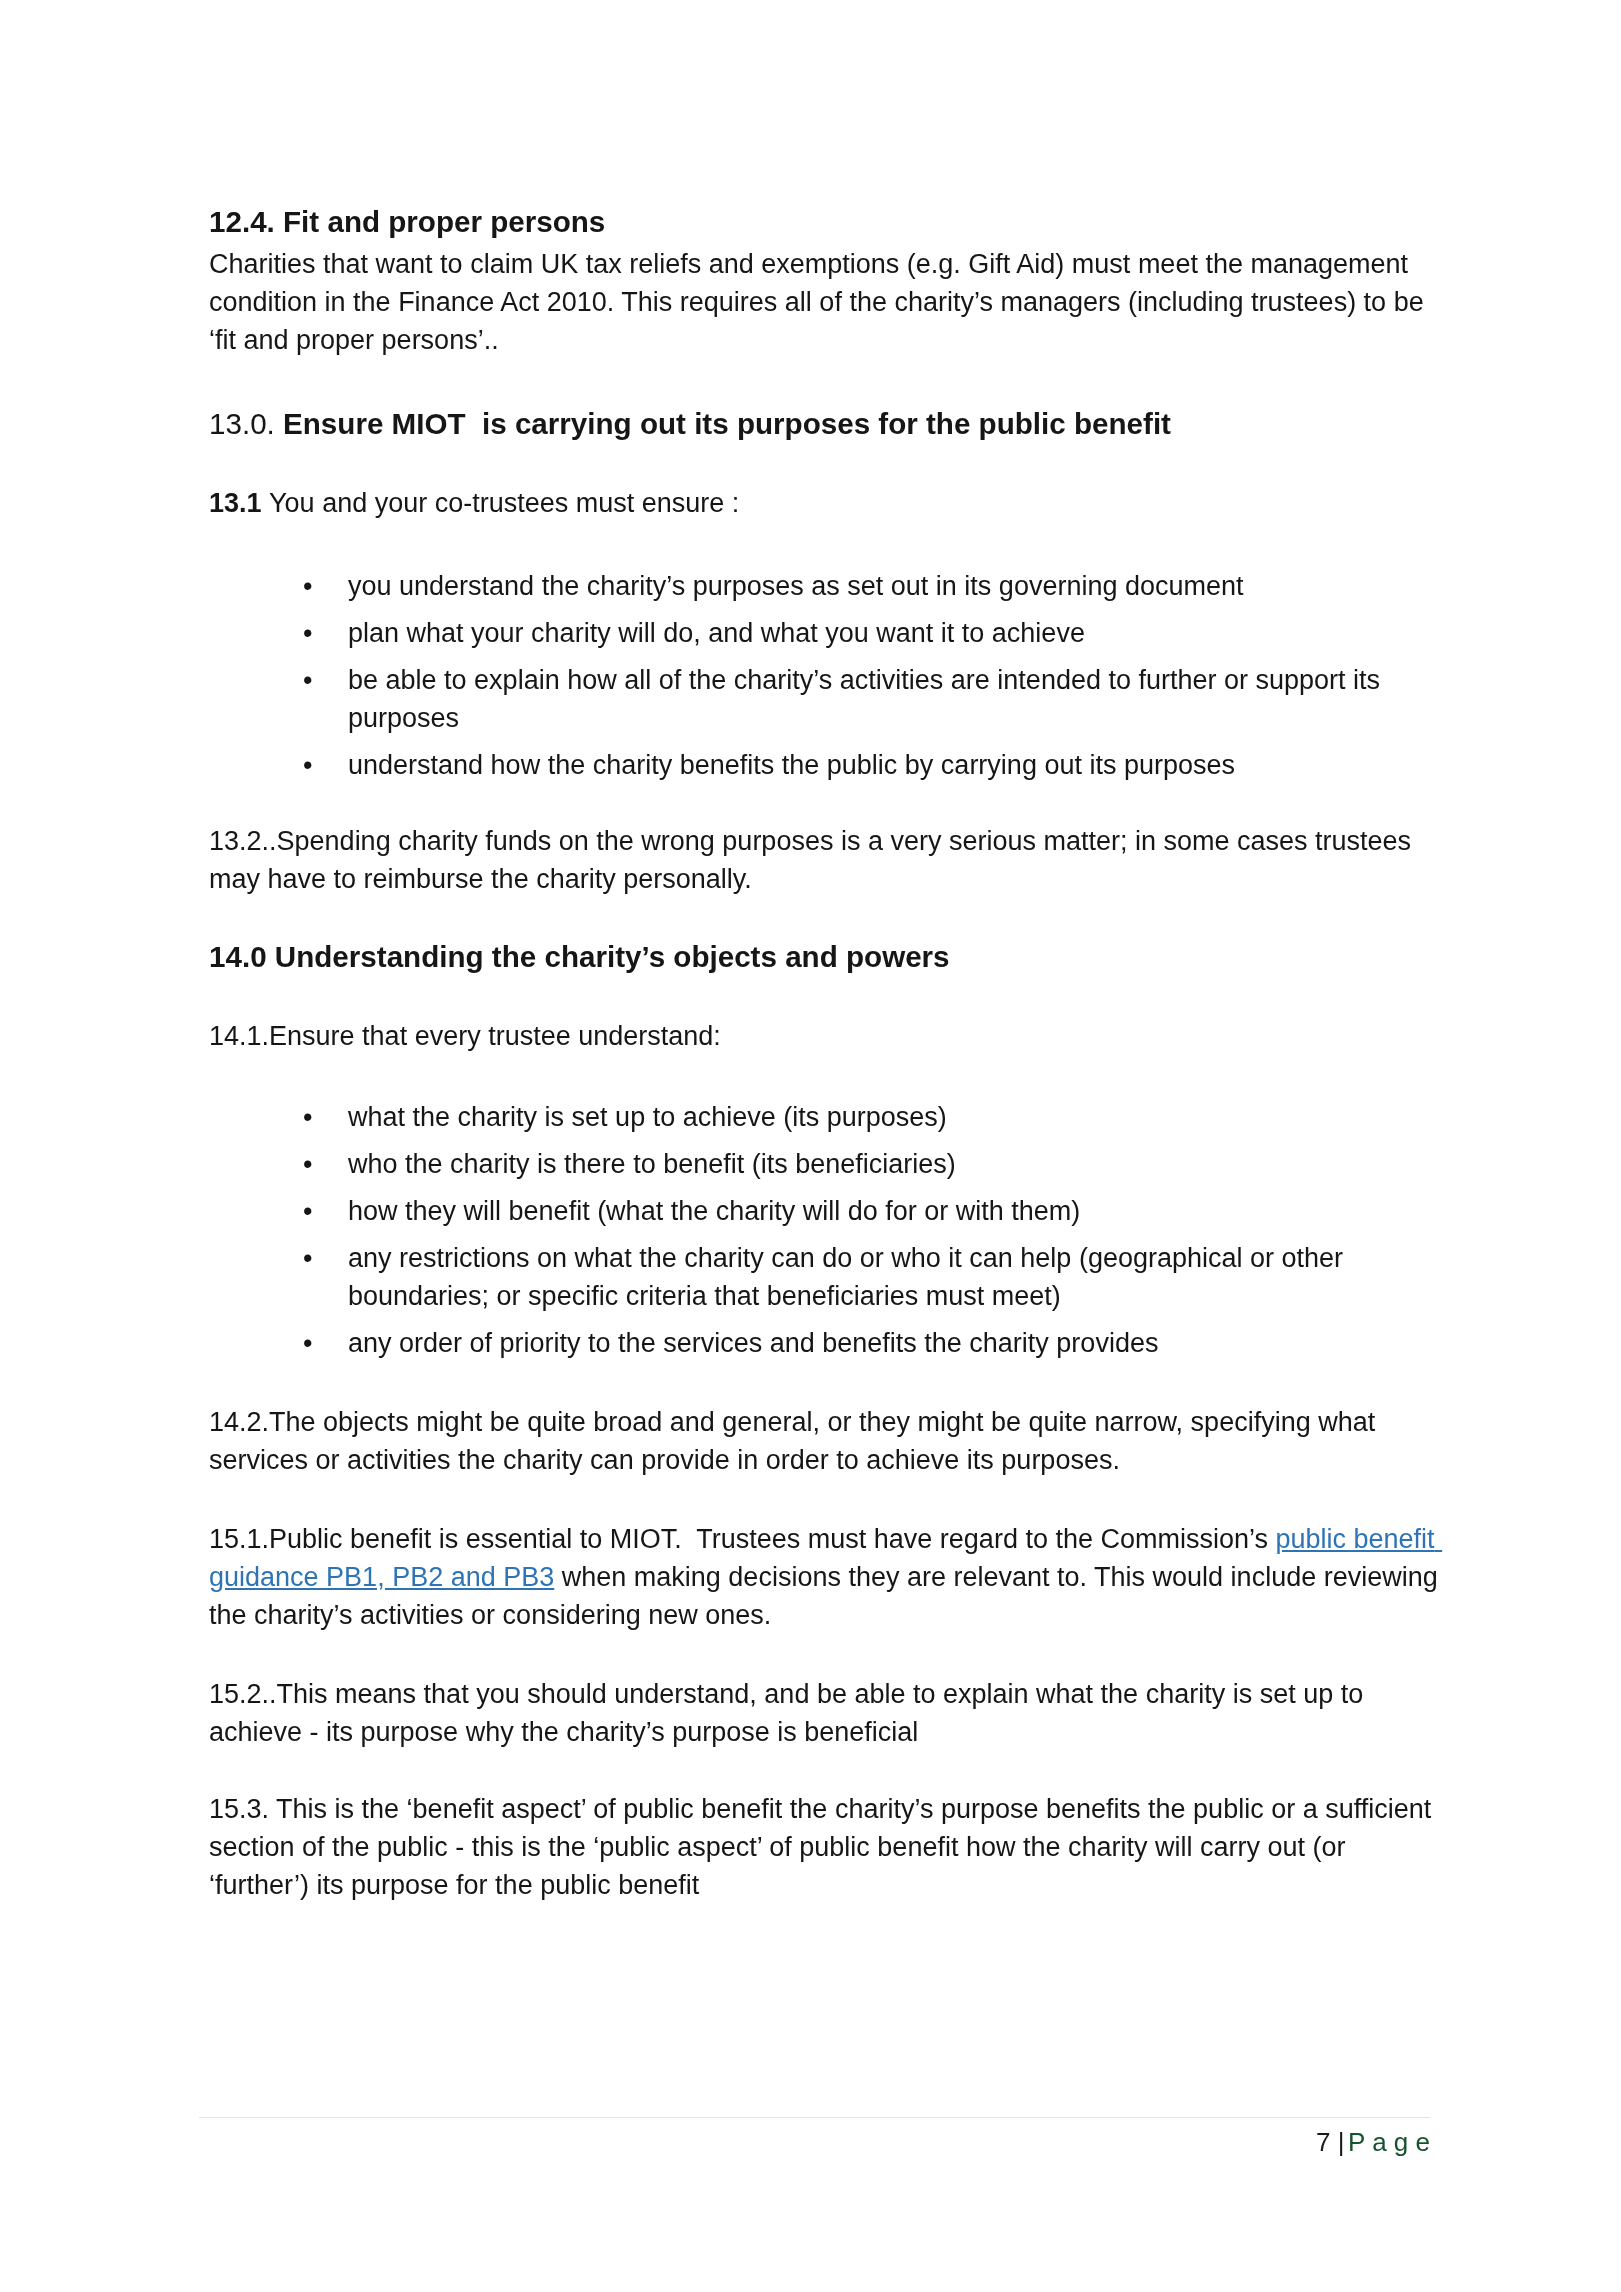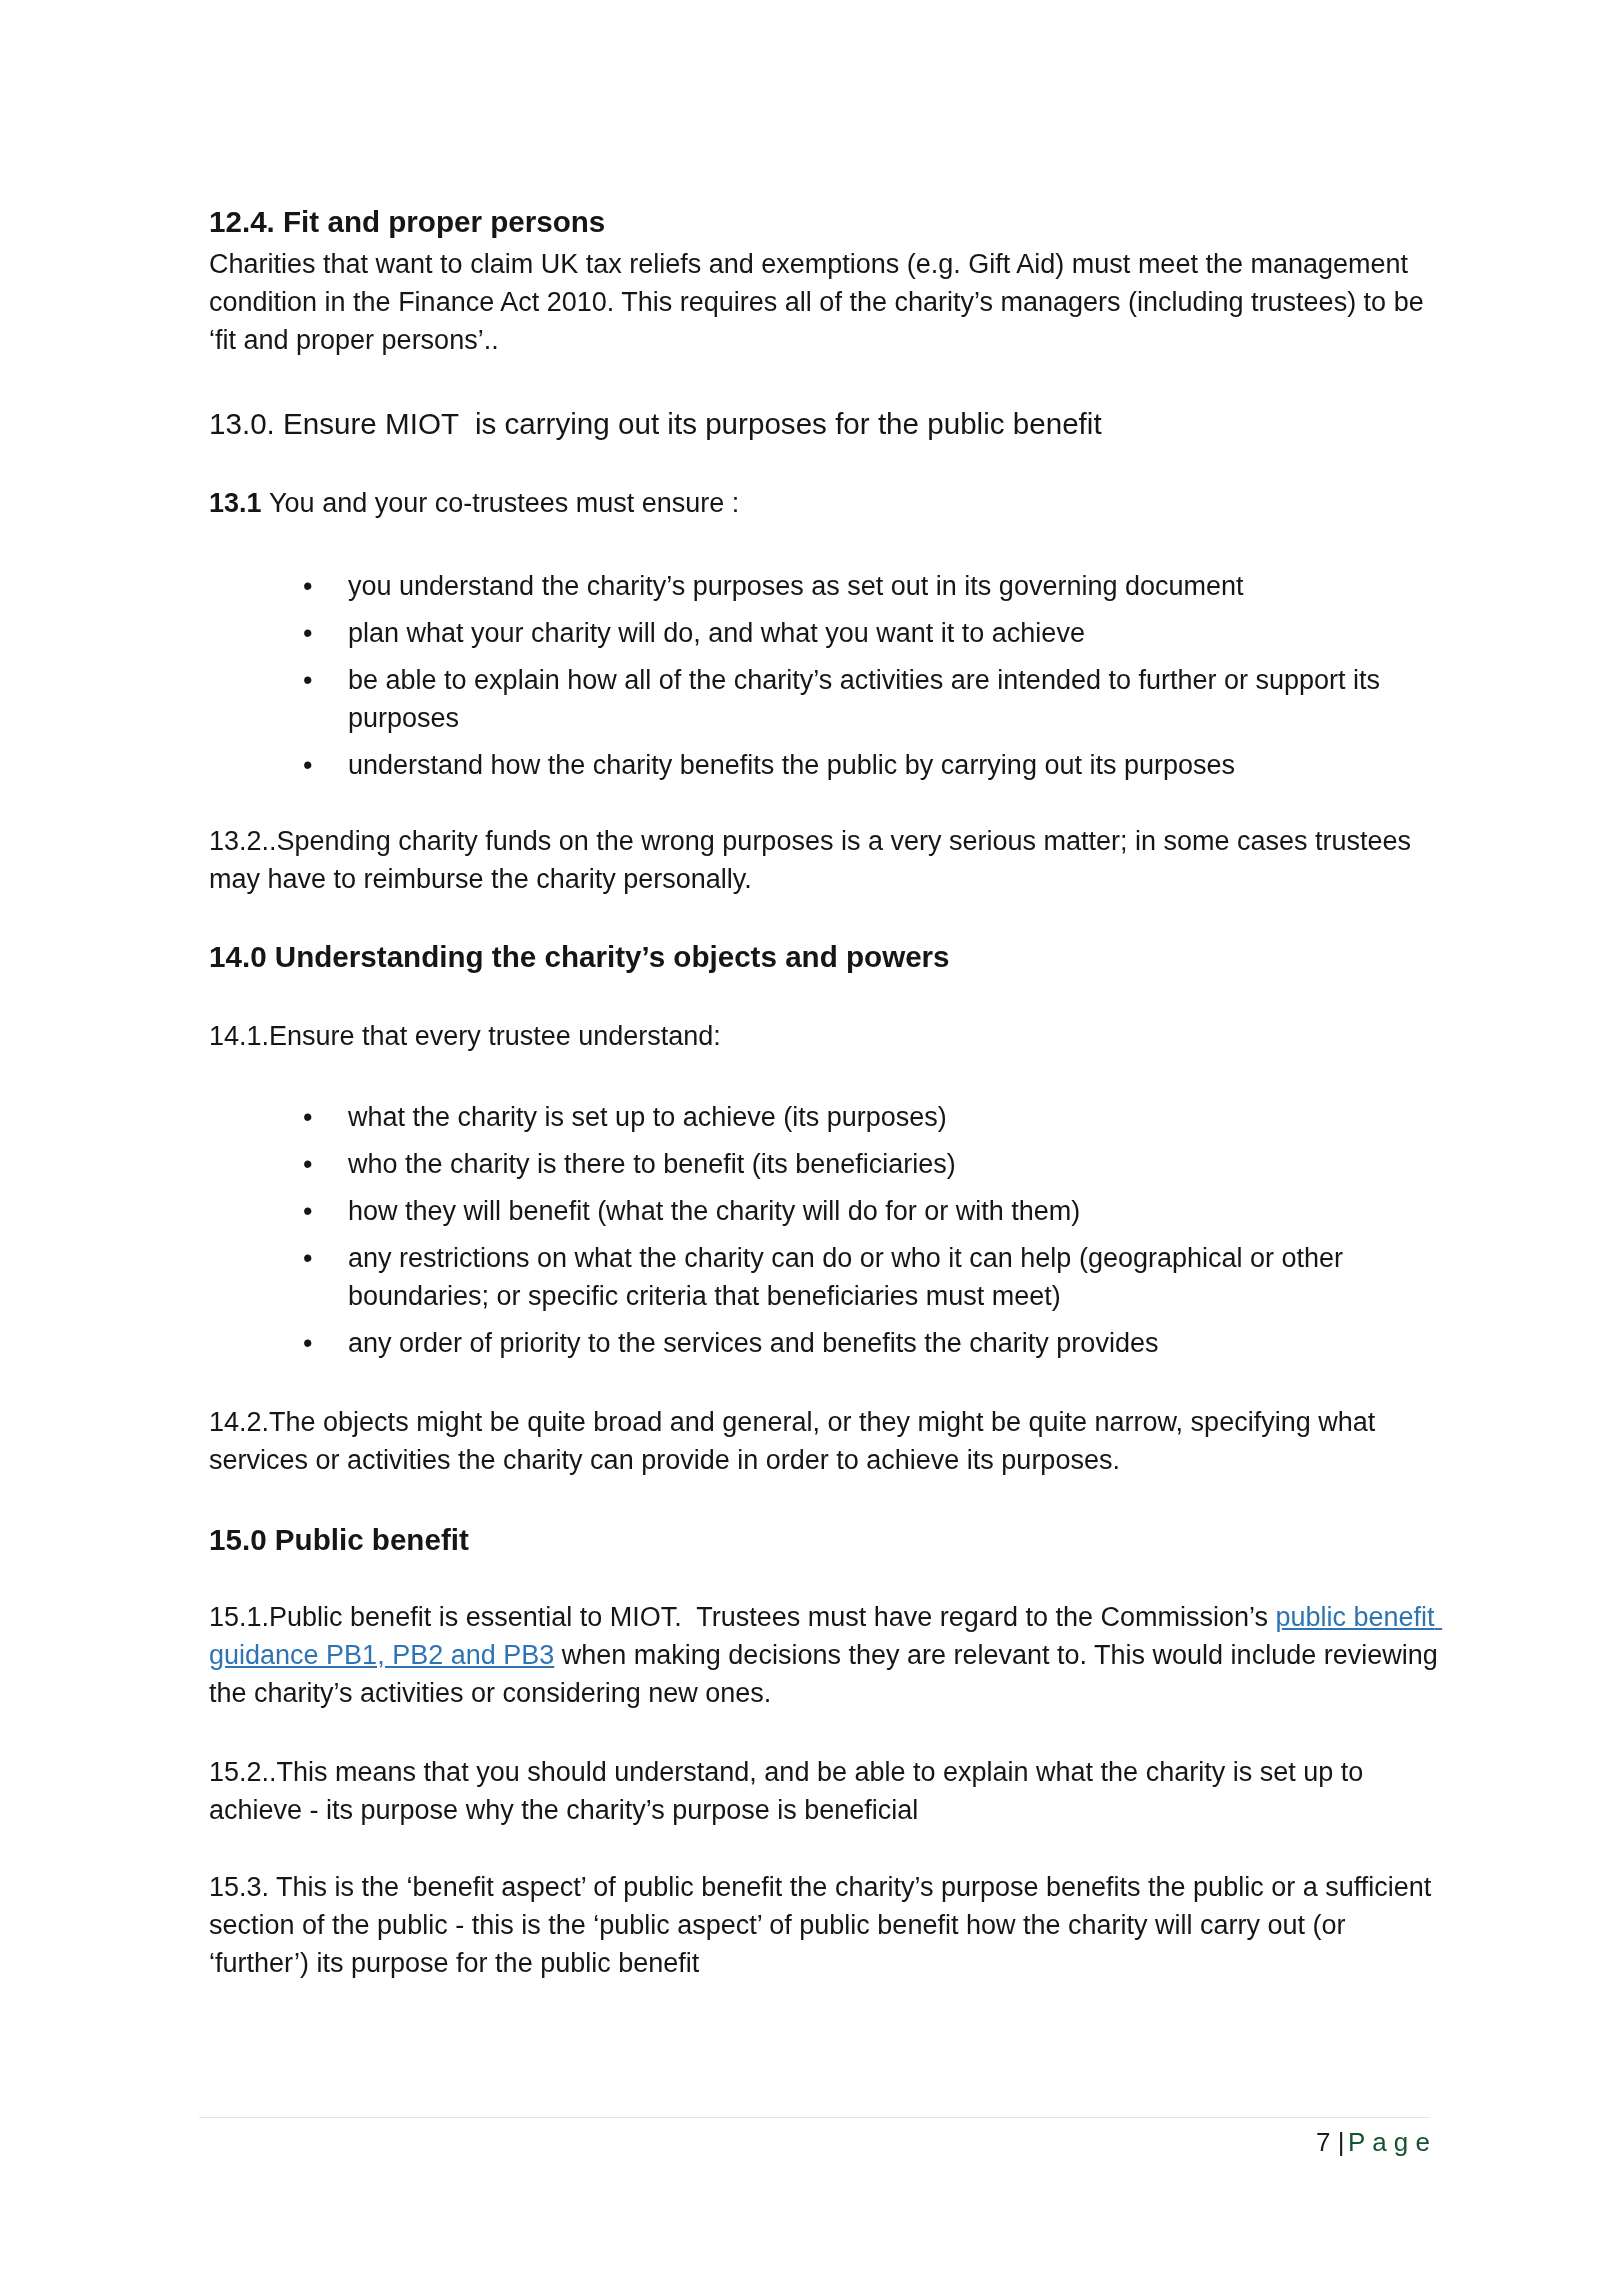--- a/index.html
+++ b/index.html
@@ -25,21 +25,21 @@
     line-height: 38px;
     font-weight: normal;
     white-space: pre-wrap;
   }
   .content h2 {
     font-size: 29.6px;
     line-height: 39px;
     font-weight: bold;
   }
   .h-num { font-weight: normal; margin-top: 34px; }
-  .h-bold { font-weight: normal; }
+  .h-bold { font-weight: bold; }
   .num-bold { font-weight: bold; }
   ul.bullets {
     margin: 0;
     padding: 0 0 0 139px;
     list-style: none;
   }
   ul.bullets li {
     position: relative;
     margin-bottom: 9px;
   }
@@ -116,21 +116,20 @@
     <ul class="bullets mb46">
       <li>what the charity is set up to achieve (its purposes)</li>
       <li>who the charity is there to benefit (its beneficiaries)</li>
       <li>how they will benefit (what the charity will do for or with them)</li>
       <li>any restrictions on what the charity can do or who it can help (geographical or other boundaries; or specific criteria that beneficiaries must meet)</li>
       <li>any order of priority to the services and benefits the charity provides</li>
     </ul>
 
     <p class="mb46">14.2.The objects might be quite broad and general, or they might be quite narrow, specifying what services or activities the charity can provide in order to achieve its purposes.</p>
 
-    <h2 class="mb44">15.0 Public benefit</h2>
 
     <p class="mb46"><span>15.1.Public benefit is essential to MIOT.  Trustees must have regard to the Commission’s </span><a class="doc-link">public benefit guidance PB1, PB2 and PB3</a><span> when making decisions they are relevant to. This would include reviewing the charity’s activities or considering new ones.</span></p>
 
     <p class="mb44">15.2..This means that you should understand, and be able to explain what the charity is set up to achieve - its purpose why the charity’s purpose is beneficial</p>
 
     <p class="mb0">15.3. This is the ‘benefit aspect’ of public benefit the charity’s purpose benefits the public or a sufficient section of the public - this is the ‘public aspect’ of public benefit how the charity will carry out (or ‘further’) its purpose for the public benefit</p>
 
   </div>
 
   <div class="footer">

